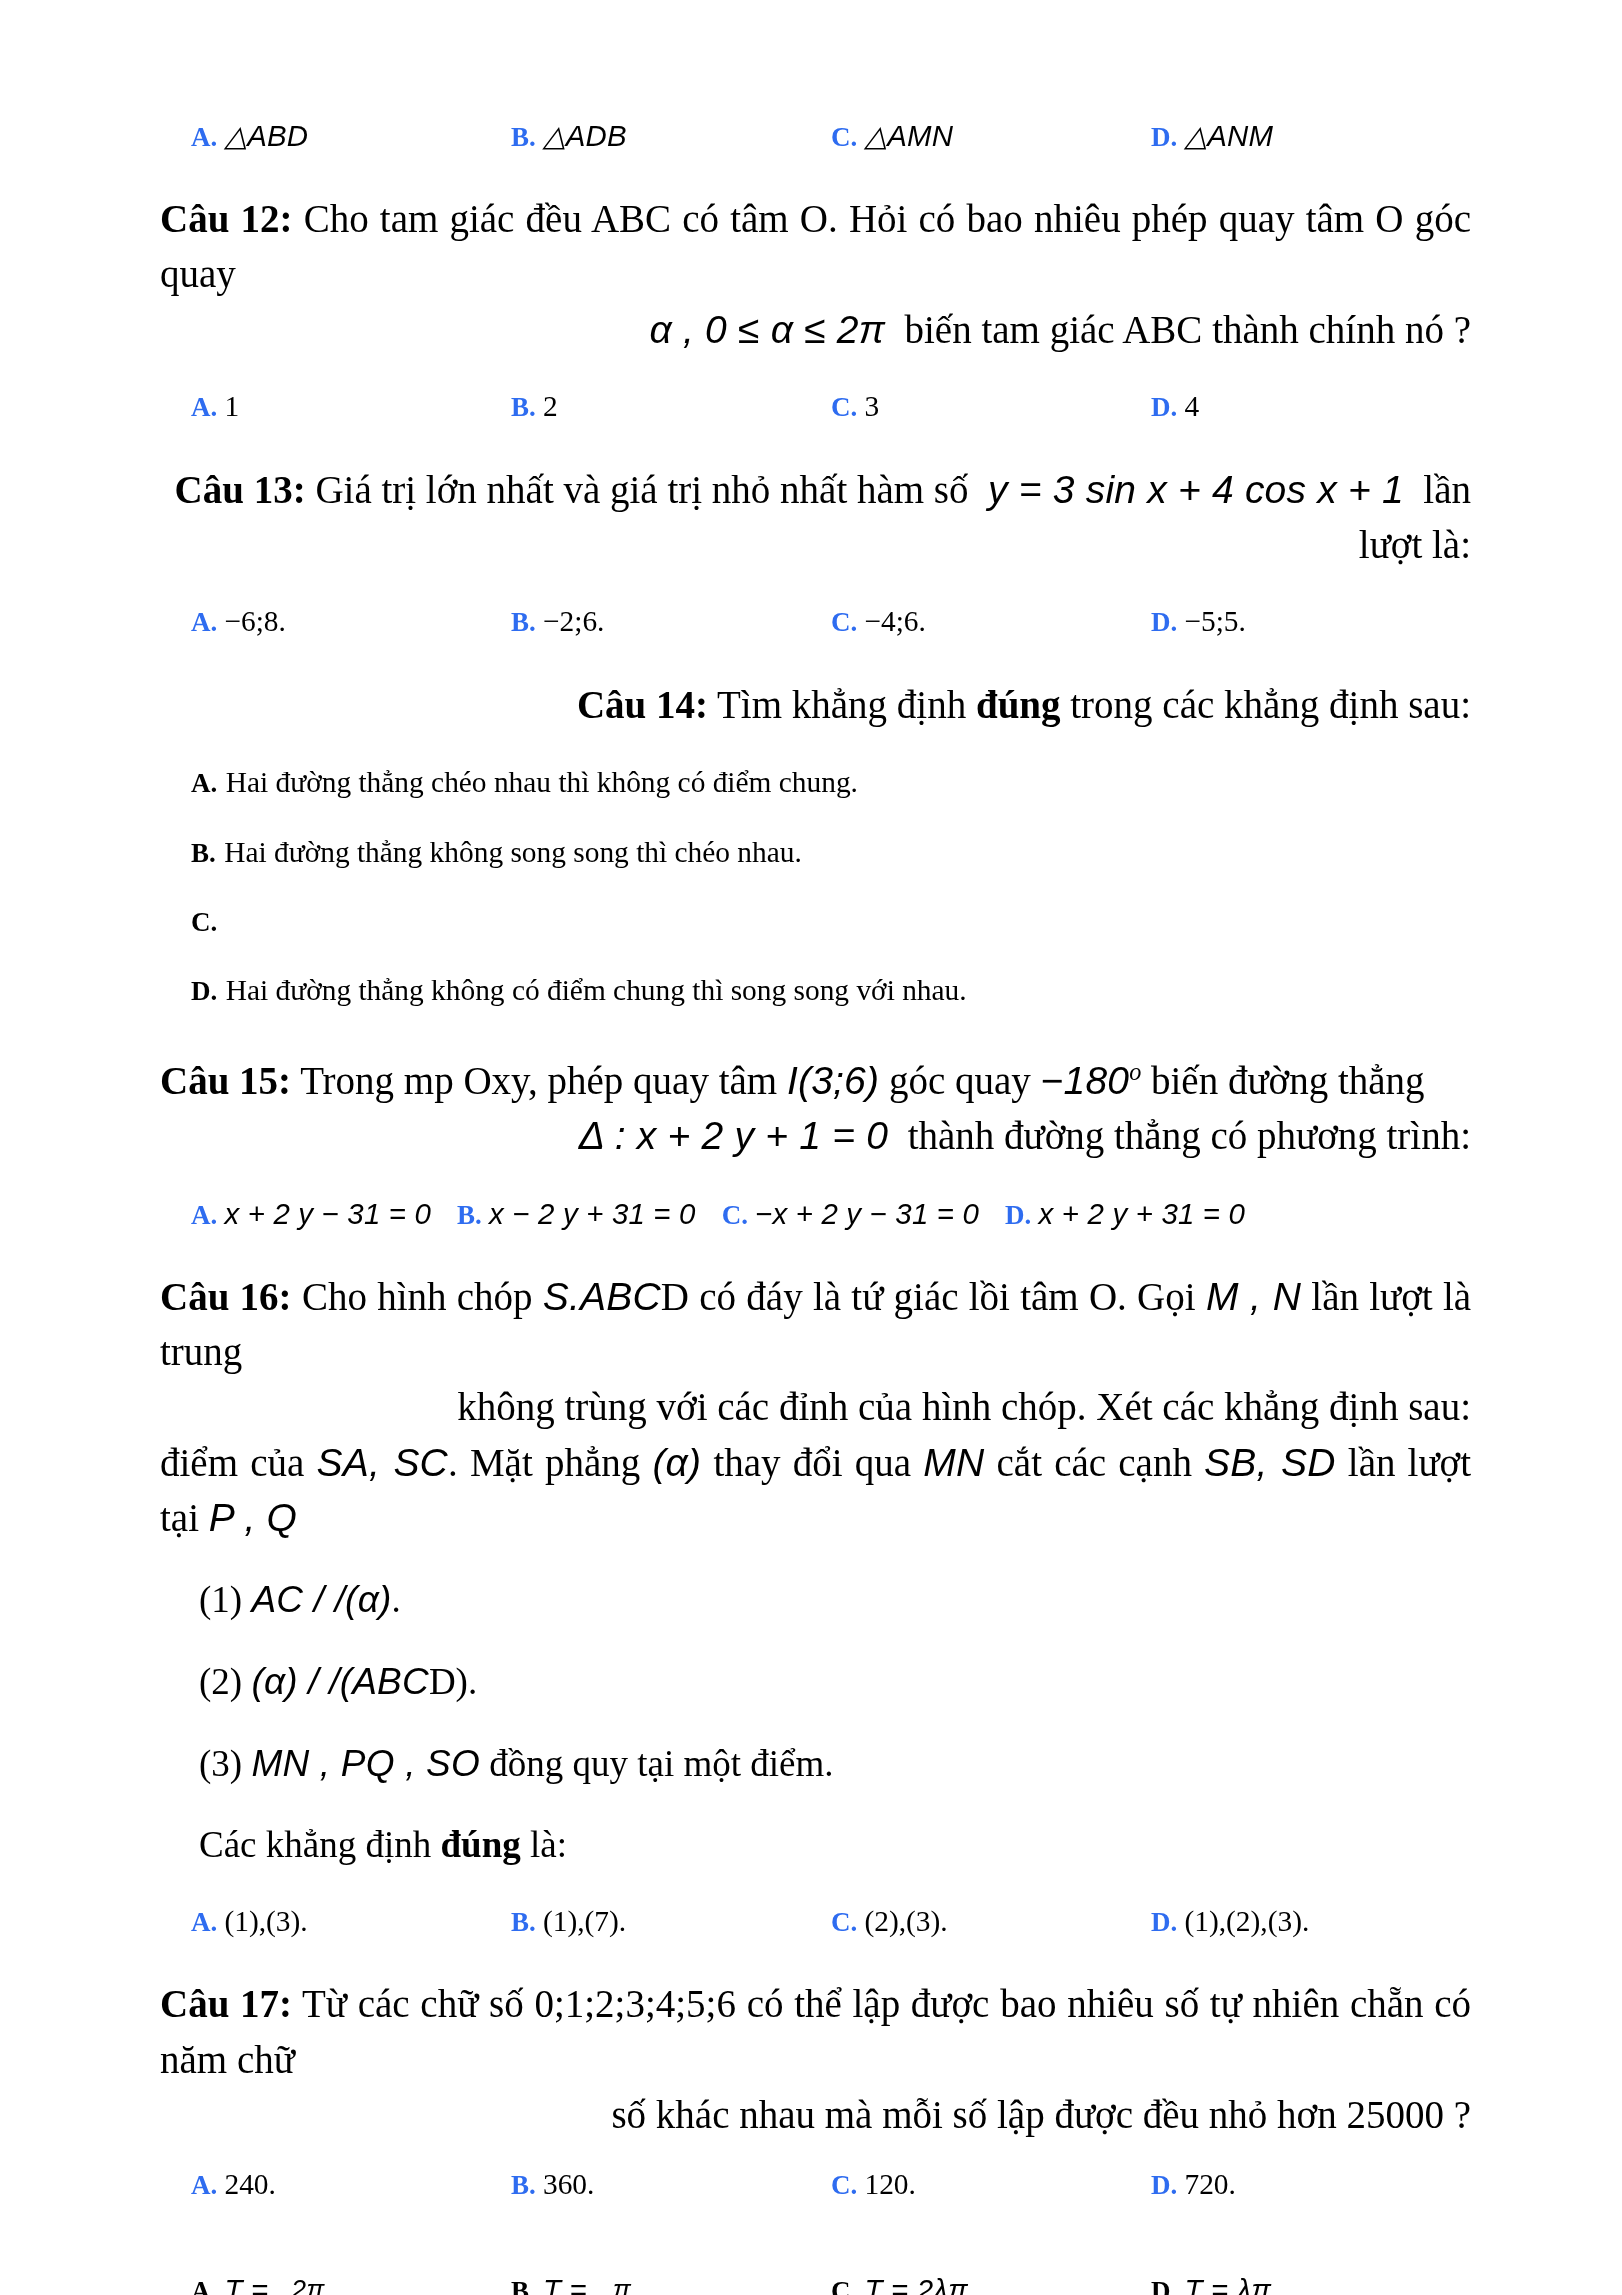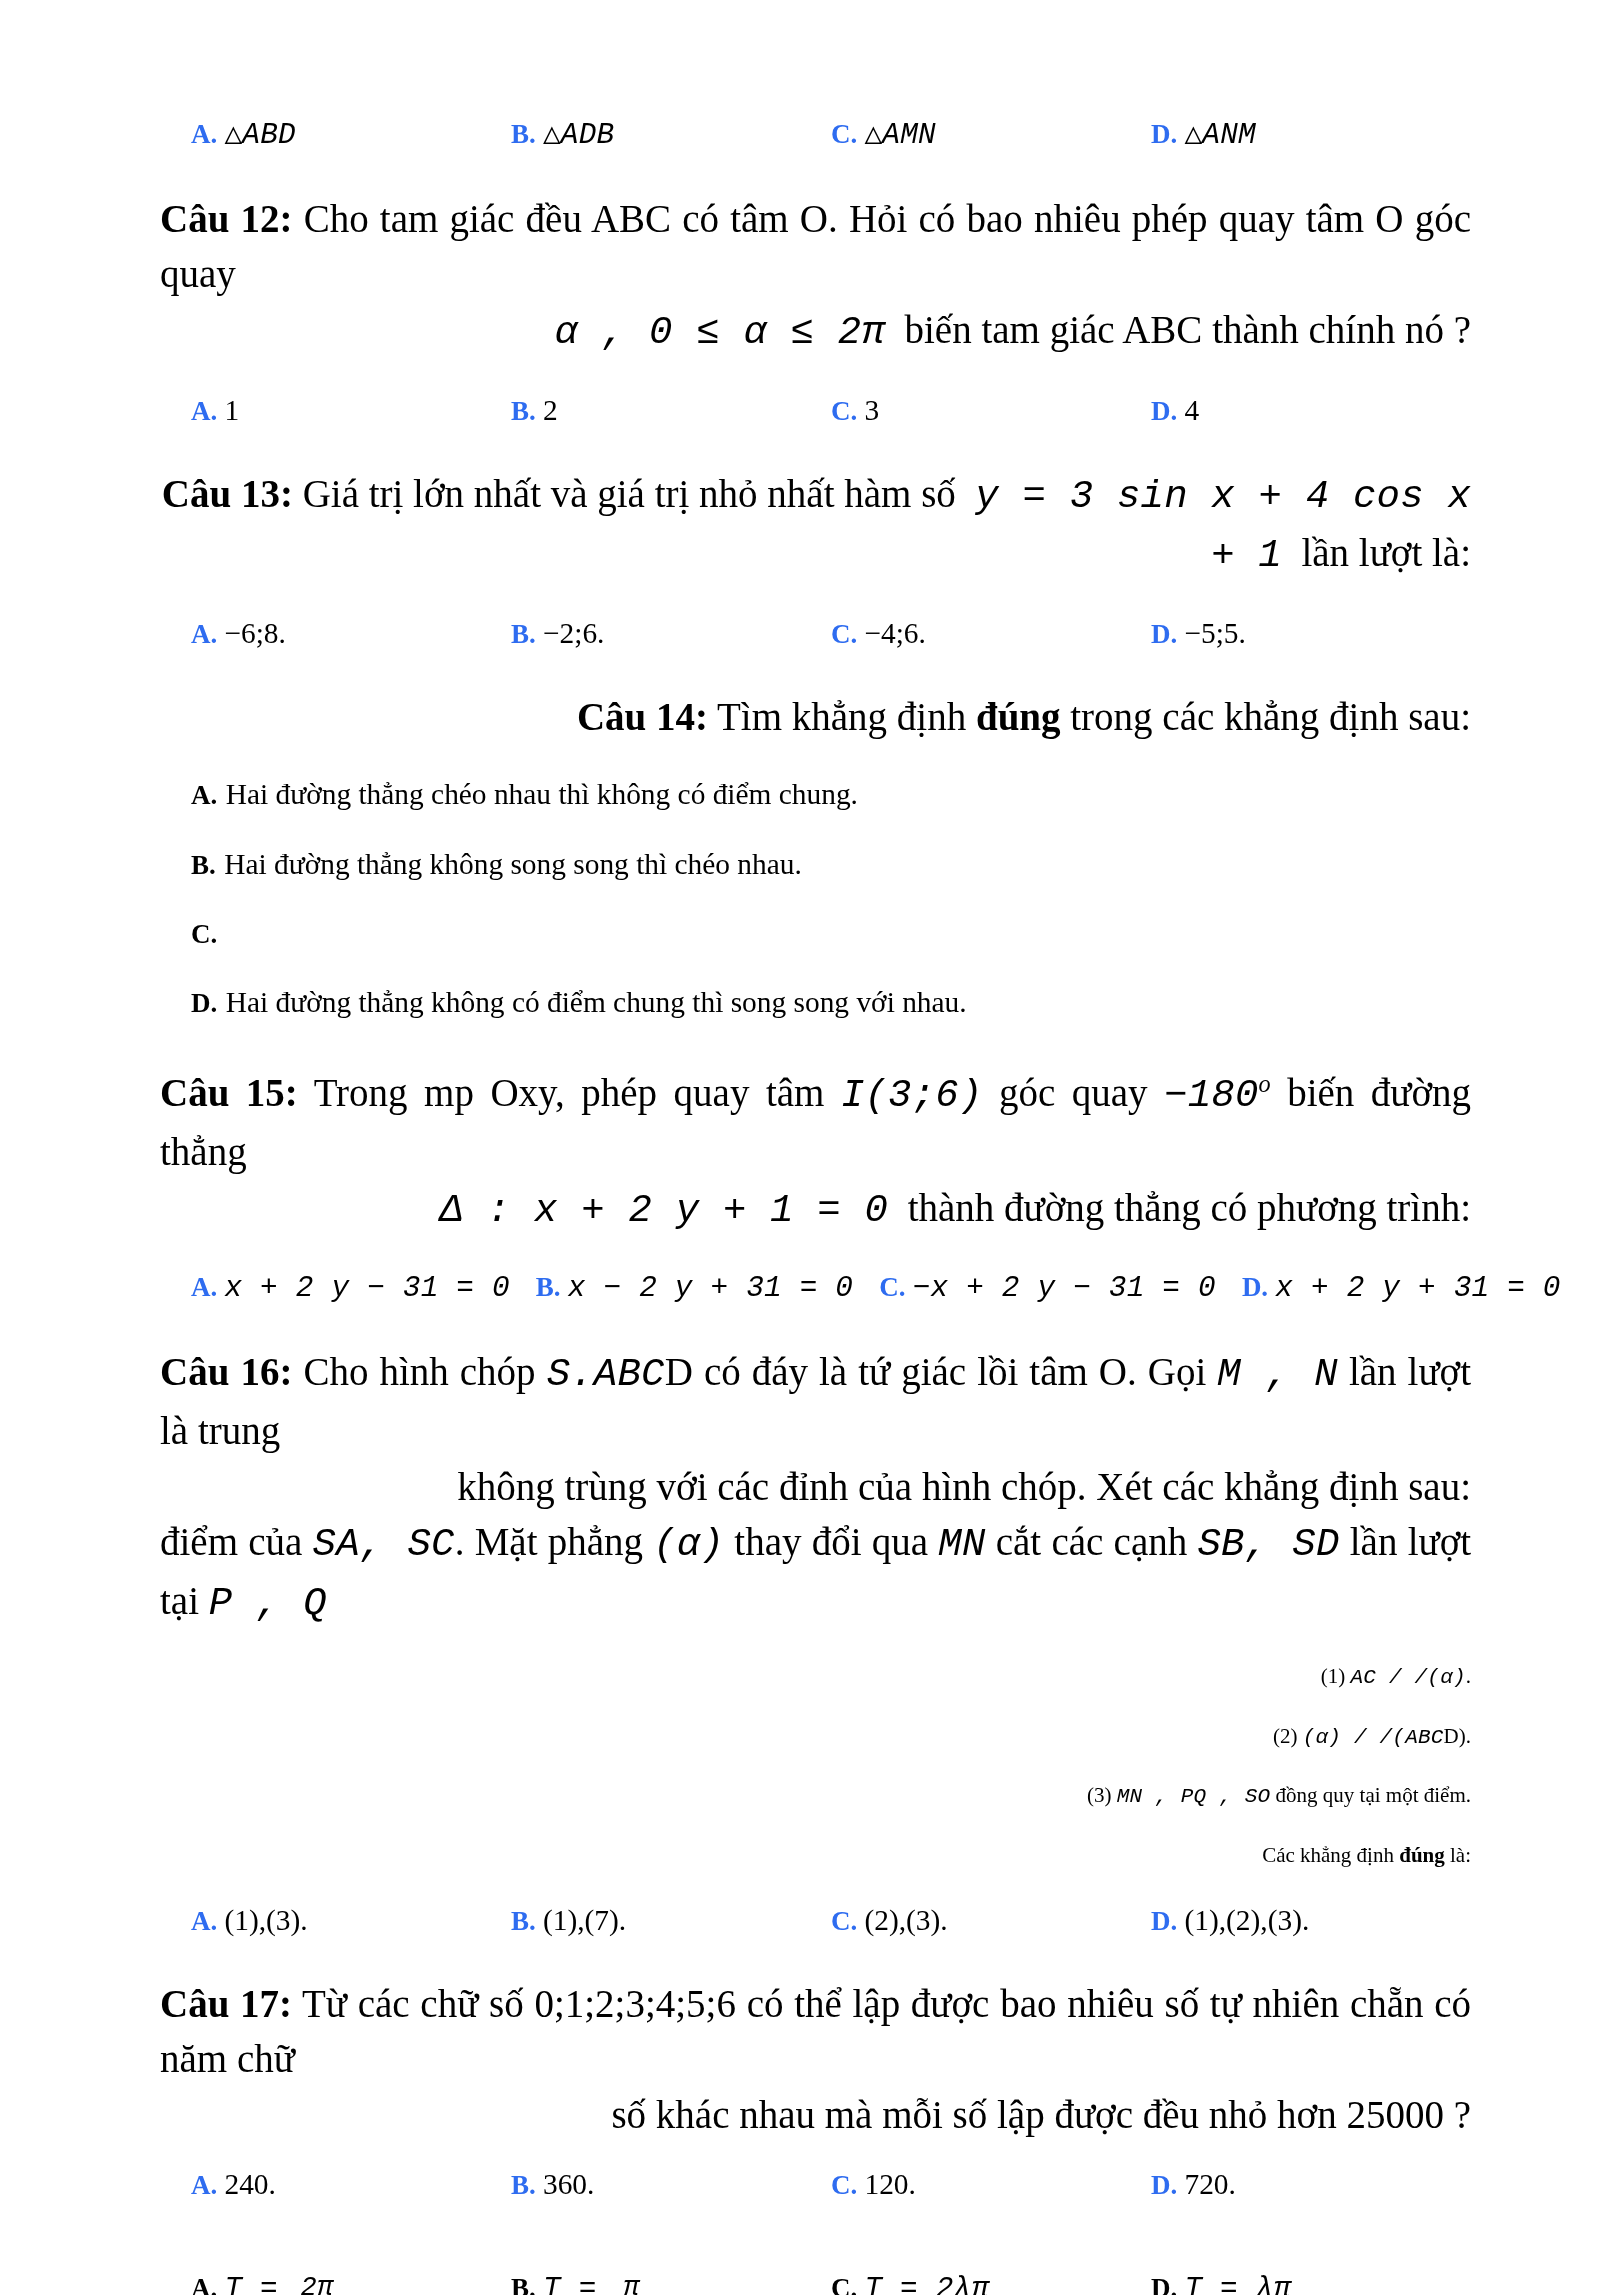--- a/index.html
+++ b/index.html
@@ -37,21 +37,21 @@
   }
   .qline.nojust { text-align: right; }
   .qtag {
     font-weight: bold;
     white-space: nowrap;
   }
   .bold { font-weight: bold; }
 
   
   .mi {
-    font-family: Liberation Mono, monospace;
+    font-family: Liberation Sans, sans-serif;
     font-style: italic;
     letter-spacing: 0.2px;
   }
   .mu {
     font-family: "Liberation Serif", "DejaVu Serif", serif;
     font-style: normal;
   }
   .sup {
     font-size: 0.62em;
     vertical-align: super;
@@ -92,24 +92,23 @@
     display: flex;
     align-items: baseline;
   }
   .statement .lbl {
     color: #000000;
     font-weight: bold;
     font-size: 27px;
     margin-right: 8.5px;
   }
   .numbered {
-    font-size: 21px;
+    font-size: 37px;
     line-height: 1.42;
     padding-left: 39px;
-    text-align: right;
   }
 
   .gap-sm { height: 22px; }
   .gap-md { height: 29px; }
   .gap-lg { height: 34px; }
   .gap-xl { height: 41px; }
 
   
   .frac {
     display: inline-flex;

